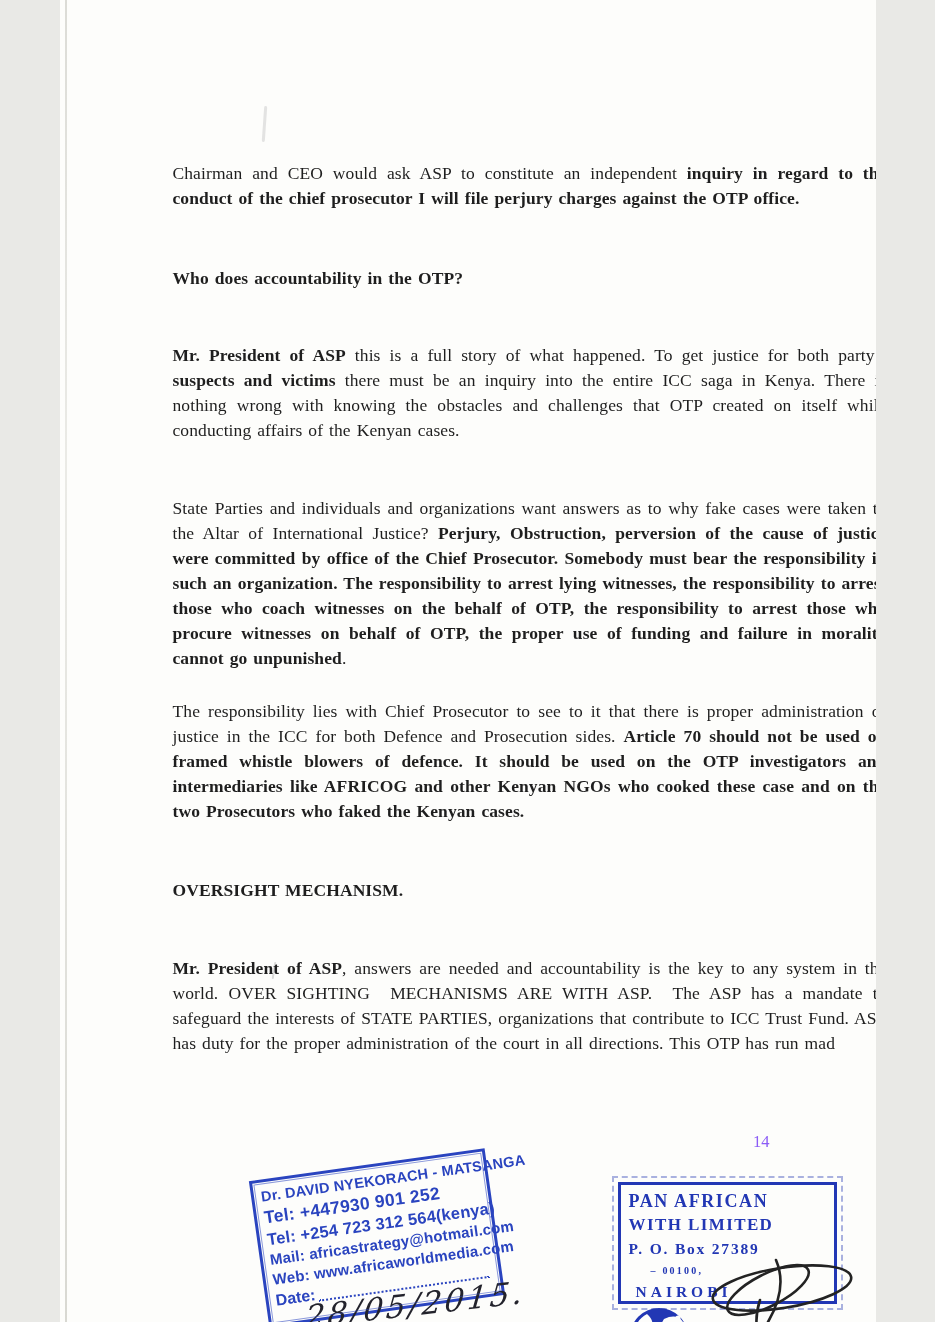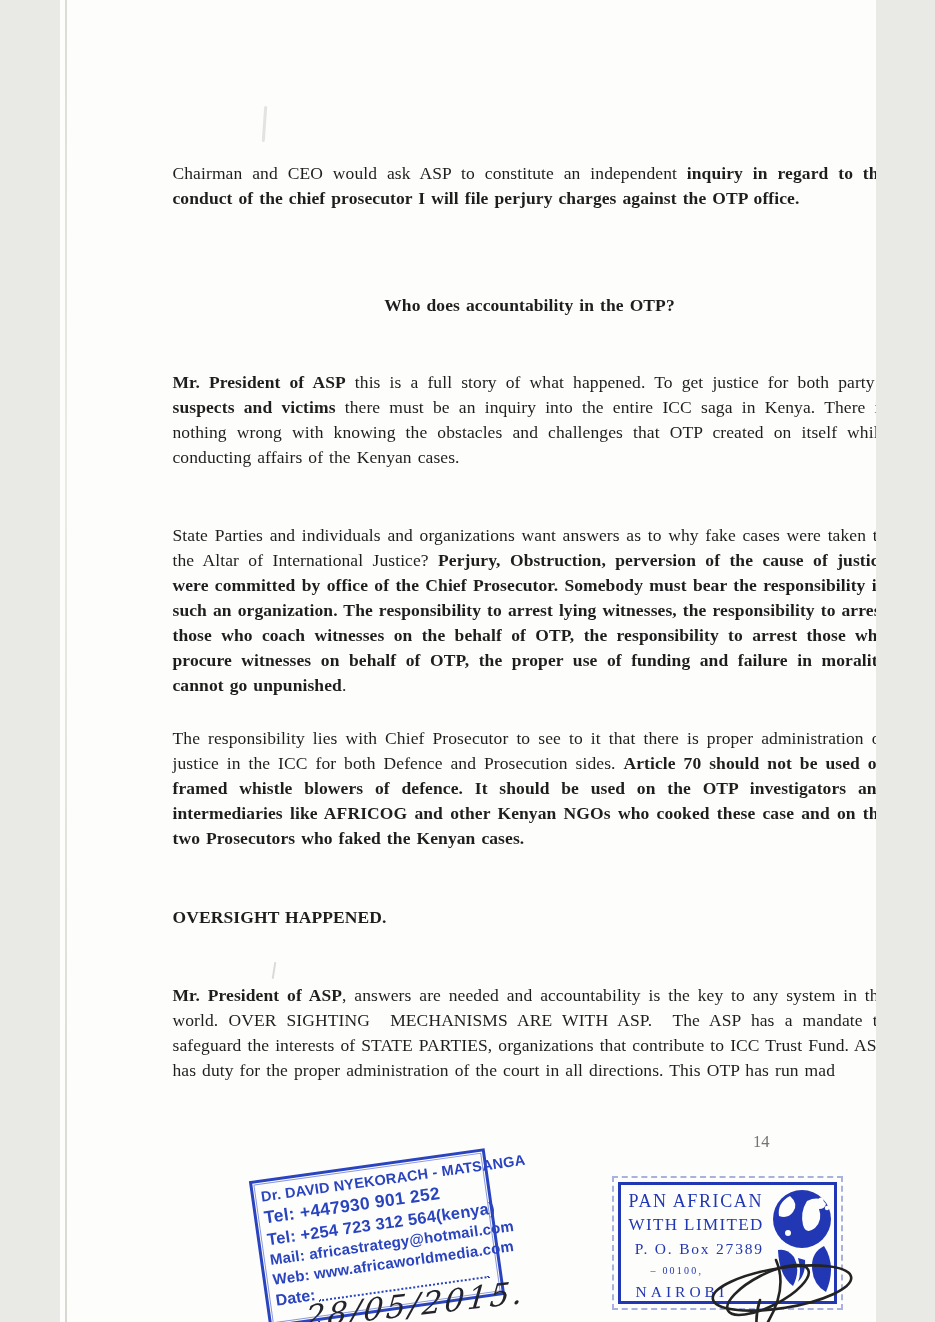--- a/index.html
+++ b/index.html
@@ -39,31 +39,31 @@
   .blk{
     margin:0;
     font-size:17.5px;line-height:25px;
     text-align:justify;
     word-spacing:1.5px;
     letter-spacing:.1px;
   }
   .hd{font-weight:bold;text-align:left;font-size:17.5px;line-height:25px;}
   .bold{font-weight:bold;}
   .blk1{margin-top:0;}
-  .blk2{margin-top:82px;text-align:center;}
+  .blk2{margin-top:55px;}
   .blk3{margin-top:52px;}
   .blk4{margin-top:53px;}
   .blk5{margin-top:53px;}
   .blk6{margin-top:28px;}
   .blk7{margin-top:54px;}
   .blk8{margin-top:53px;}
 
   .pagenum{
     position:absolute;top:1132px;right:106px;
-    font-size:16.5px;color:#737373;
+    font-size:16.5px;color:#8b5cf6;
     font-family:"Liberation Serif",serif;
   }
 
   
   .stamp-left{
     position:absolute;left:198px;top:1164px;width:238px;height:148px;
     transform:rotate(-8deg);
     border:3.5px solid var(--ink,#2a44bf);
     box-sizing:border-box;
     color:var(--ink,#2a44bf);
@@ -91,27 +91,28 @@
   }
 
   
   .stamp-right{
     position:absolute;left:558px;top:1182px;width:219px;height:122px;
     border:3.5px solid var(--ink,#2237b4);
     outline:2px dashed rgba(34,55,180,.38);
     outline-offset:4px;
     box-sizing:border-box;
     color:var(--ink,#2237b4);
-    font-family:"Liberation Serif",serif;font-weight:normal;
+    font-family:"Liberation Serif",serif;font-weight:bold;
     display:flex;
+    flex-direction:column;
   }
   .sr-text{padding:4px 0 0 8px;flex:1;white-space:nowrap;}
   .sr-l1{font-size:18px;letter-spacing:1.6px;line-height:24px;}
   .sr-l2{font-size:17px;letter-spacing:1.4px;line-height:24px;}
-  .sr-l3{font-size:15.5px;letter-spacing:1.8px;line-height:23px;text-align:right;}
+  .sr-l3{font-size:15.5px;letter-spacing:1.8px;line-height:23px;}
   .sr-l4{font-size:10px;letter-spacing:2.2px;line-height:21px;padding-left:22px;}
   .sr-l5{font-size:15.5px;letter-spacing:4px;line-height:22px;padding-left:7px;}
   .globe{width:74px;height:112px;margin-top:1px;flex:none;}
 
   .signature{
     position:absolute;left:630px;top:1248px;width:175px;height:80px;
     overflow:visible;pointer-events:none;
   }
 </style>
 </head>
@@ -126,21 +127,21 @@
   <div class="speck s2"></div>
   <div class="speck s3"></div>
   <div class="speck s4"></div>
 
   <div class="doc">
     <p class="blk blk1"><span>Chairman and CEO would ask ASP to constitute an independent </span><span class="bold">inquiry in regard to the conduct of the chief prosecutor I will file perjury charges against the OTP office.</span></p>
     <h3 class="blk blk2 hd">Who does accountability in the OTP?</h3>
     <p class="blk blk3"><span class="bold">Mr. President of ASP</span><span> this is a full story of what happened. To get justice for both party’s </span><span class="bold">suspects and victims</span><span> there must be an inquiry into the entire ICC saga in Kenya. There is nothing wrong with knowing the obstacles and challenges that OTP created on itself while conducting affairs of the Kenyan cases.</span></p>
     <p class="blk blk5"><span>State Parties and individuals and organizations want answers as to why fake cases were taken to the Altar of International Justice? </span><span class="bold">Perjury, Obstruction, perversion of the cause of justice were committed by office of the Chief Prosecutor. Somebody must bear the responsibility in such an organization. The responsibility to arrest lying witnesses, the responsibility to arrest those who coach witnesses on the behalf of OTP, the responsibility to arrest those who procure witnesses on behalf of OTP, the proper use of funding and failure in morality cannot go unpunished</span><span>.</span></p>
     <p class="blk blk6"><span>The responsibility lies with Chief Prosecutor to see to it that there is proper administration of justice in the ICC for both Defence and Prosecution sides. </span><span class="bold">Article 70 should not be used on framed whistle blowers of defence. It should be used on the OTP investigators and intermediaries like AFRICOG and other Kenyan NGOs who cooked these case and on the two Prosecutors who faked the Kenyan cases.</span></p>
-    <h3 class="blk blk7 hd">OVERSIGHT HAPPENED.</h3>
+    <h3 class="blk blk7 hd">OVERSIGHT MECHANISM.</h3>
     <p class="blk blk8"><span class="bold">Mr. President of ASP</span><span>, answers are needed and accountability is the key to any system in the world. OVER SIGHTING &nbsp;MECHANISMS ARE WITH ASP. &nbsp;The ASP has a mandate to safeguard the interests of STATE PARTIES, organizations that contribute to ICC Trust Fund. ASP has duty for the proper administration of the court in all directions. This OTP has run mad</span></p>
   </div>
 
   <div class="pagenum">14</div>
 
   <div class="stamp-left" style="--ink: #2a44bf;">
     <div class="sl-name">Dr. DAVID NYEKORACH - MATSANGA</div>
     <div class="sl-tel1">Tel: +447930 901 252</div>
     <div class="sl-tel2">Tel: +254 723 312 564(kenya)</div>
     <div class="sl-mw">Mail: africastrategy@hotmail.com</div>

